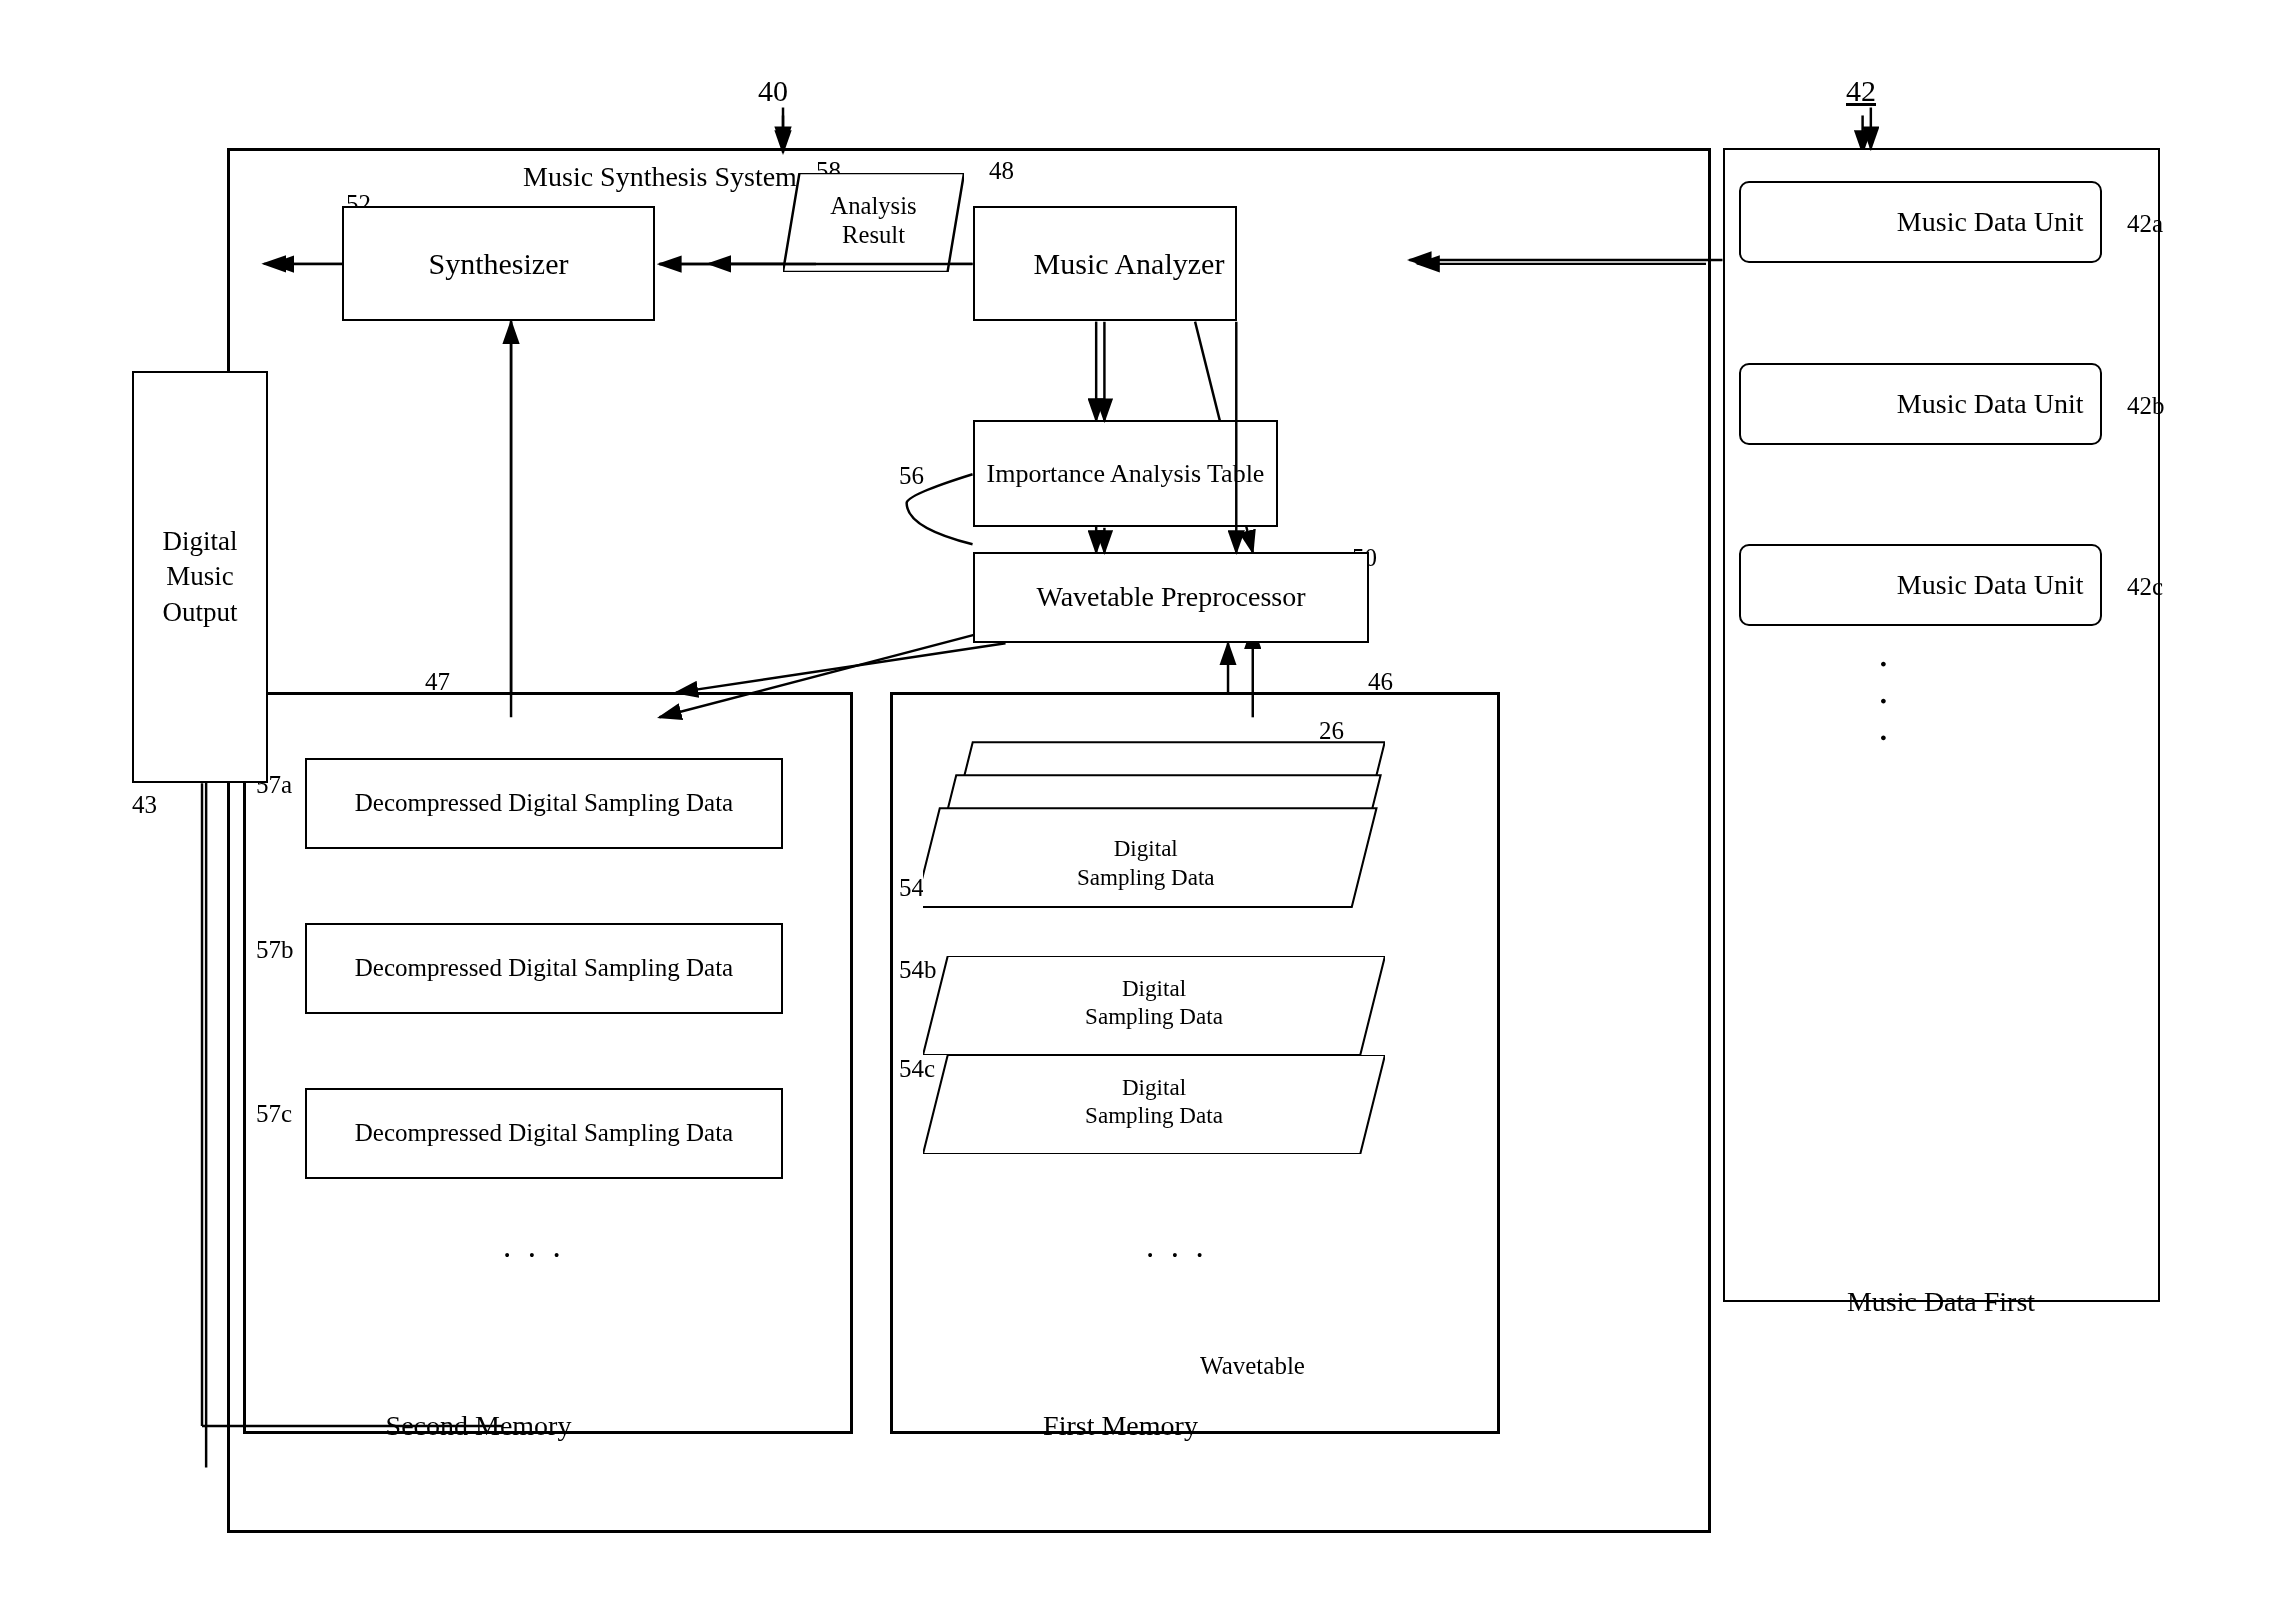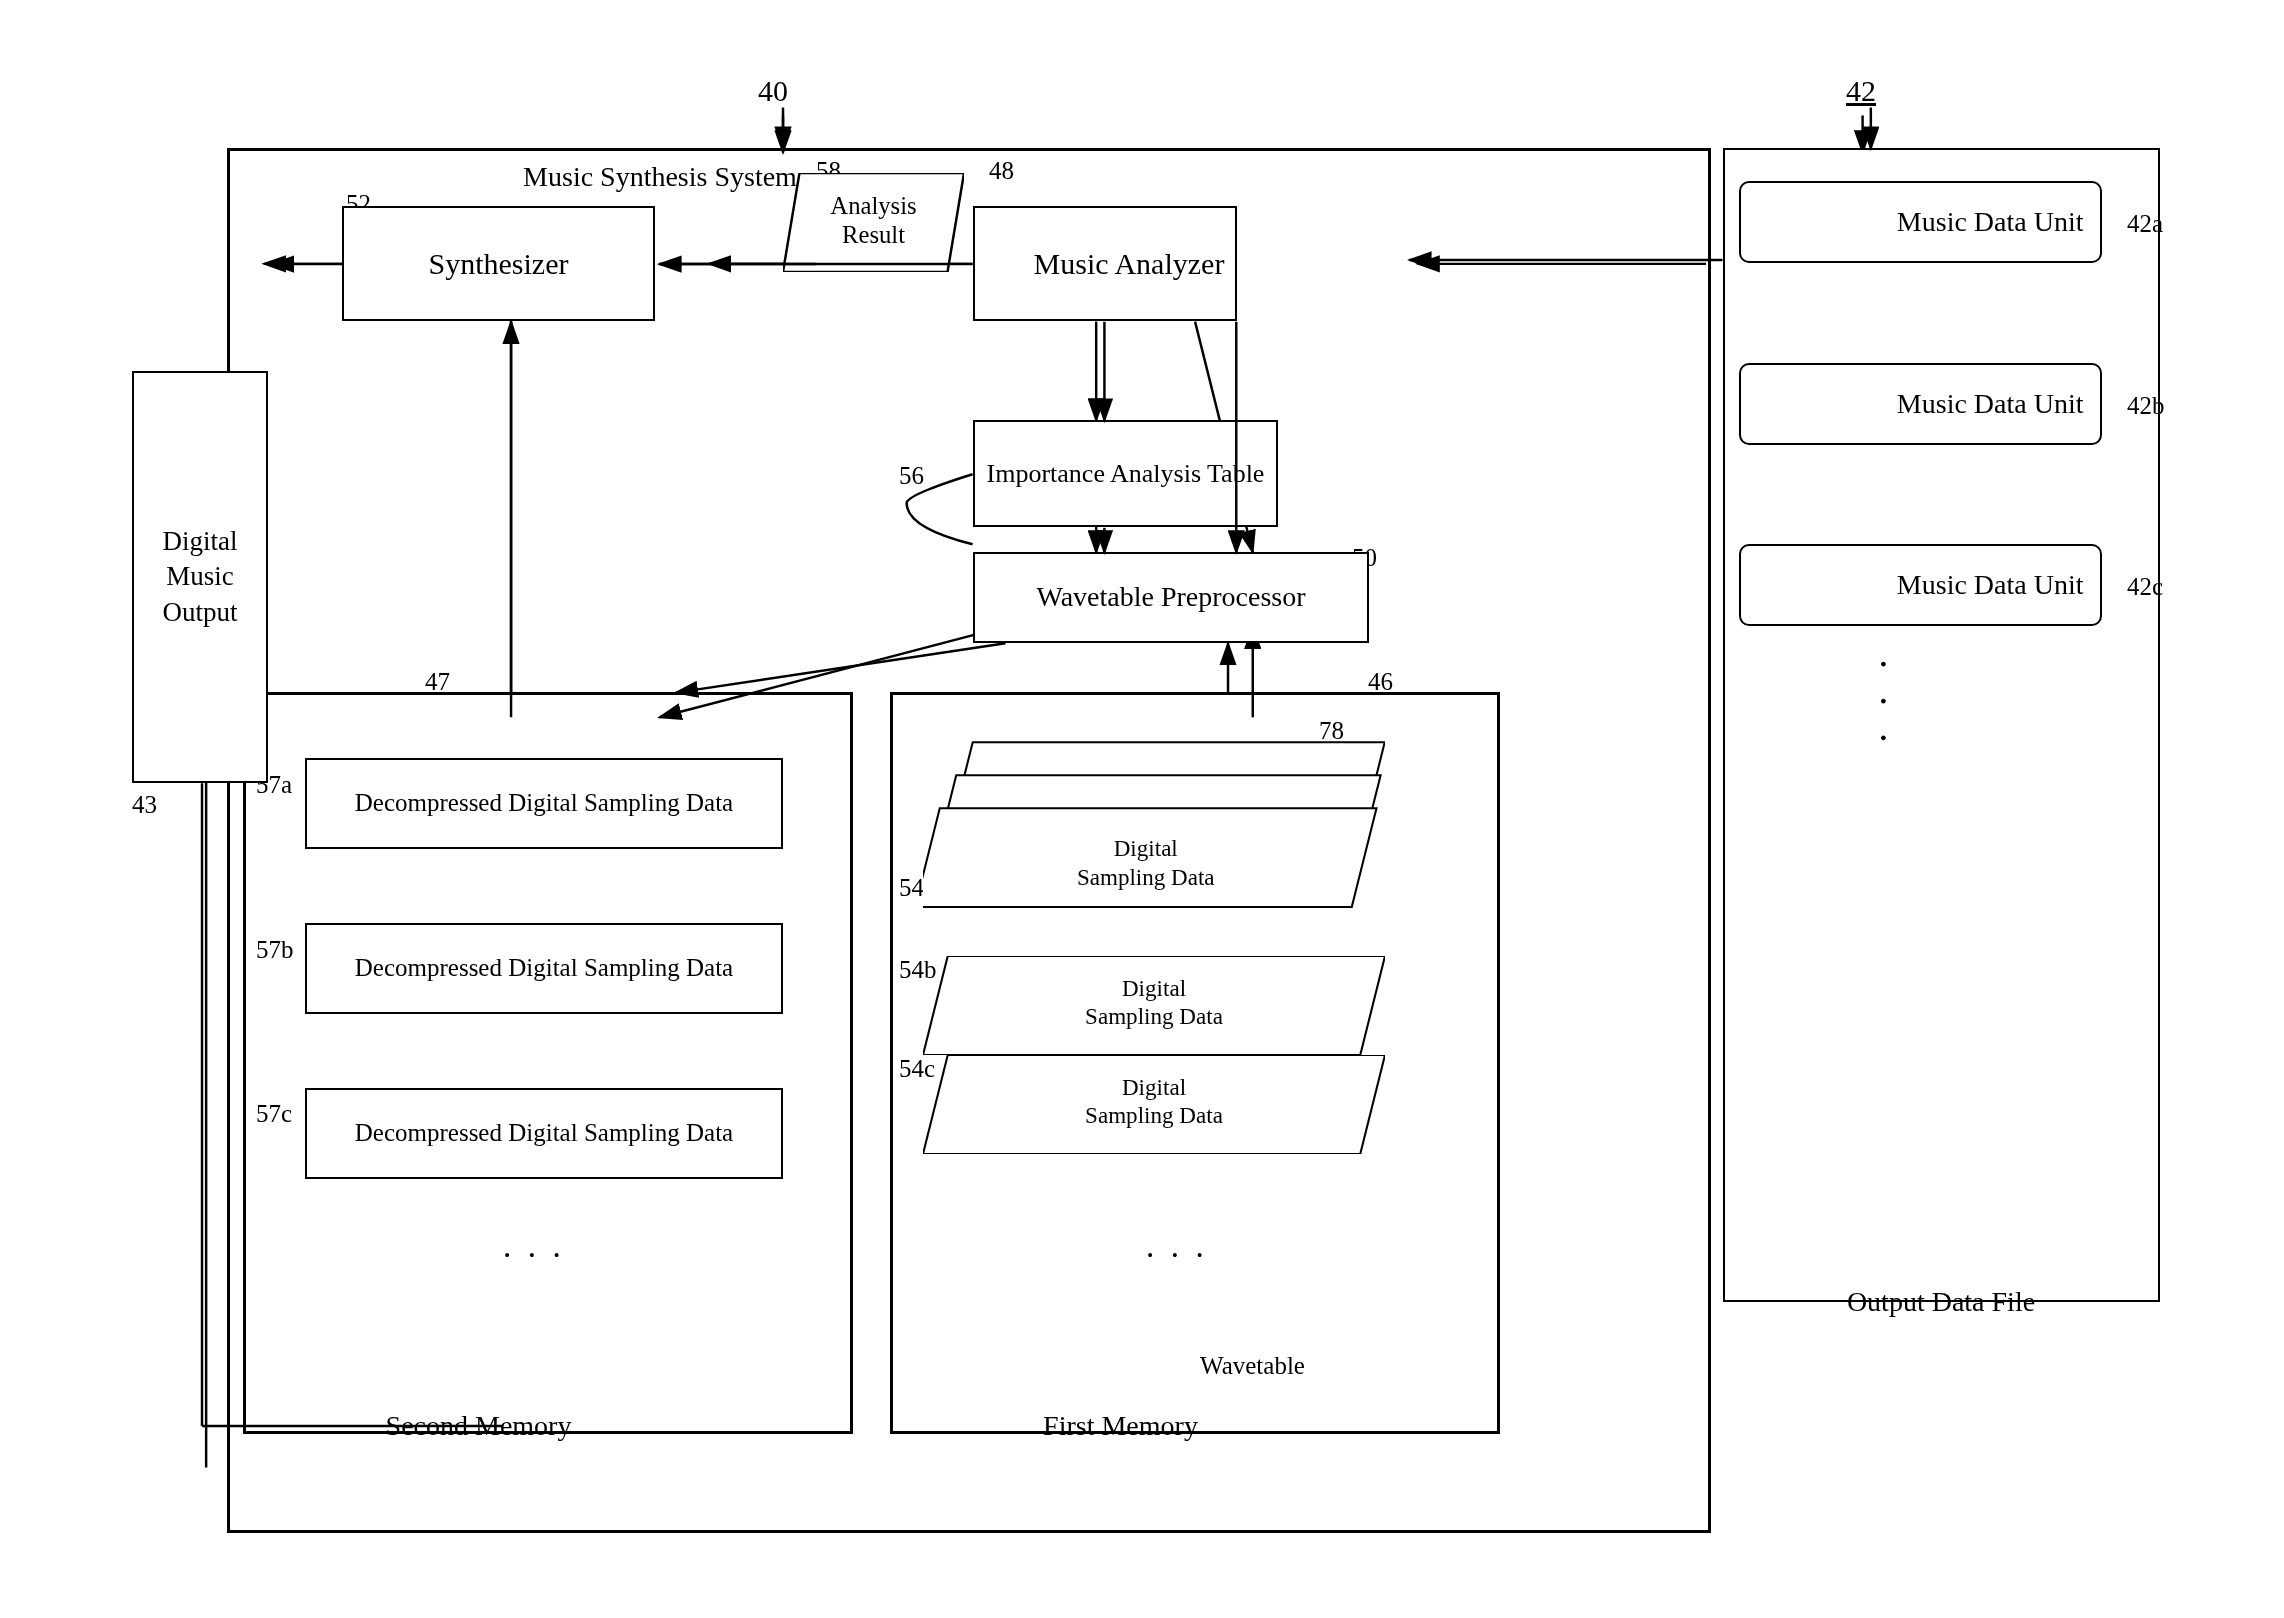--- a/index.html
+++ b/index.html
@@ -208,21 +208,21 @@
   </div>
 
   <div class="label-text" style="left: 898px; top: 1344px; width: 247px;">
     <span>First Memory</span>
   </div>
 
   <div class="label-text" style="left: 1030px; top: 1286px; width: 247px; font-size: 25px;">
     <span>Wavetable</span>
   </div>
 
-  <div class="small-label" style="left: 1220px; top: 651px;">78</div>
+  <div class="small-label" style="left: 1220px; top: 651px;">26</div>
 
   <div class="small-label" style="left: 157px; top: 705px;">57a</div>
   <div class="box" style="left: 206px; top: 692px; width: 478px; height: 91px; font-size: 25px;">
     <span>Decompressed Digital
 Sampling Data</span>
   </div>
 
   <div class="small-label" style="left: 157px; top: 870px;">57b</div>
   <div class="box" style="left: 206px; top: 857px; width: 478px; height: 91px; font-size: 25px;">
     <span>Decompressed Digital
@@ -277,21 +277,21 @@
 Music
 Output</span>
   </div>
 
   <div class="small-label" style="left: 33px; top: 725px;">43</div>
 
   <div class="mdf-outer" style="left: 1624px; top: 82px; width: 437px; height: 1154px;">
   </div>
 
   <div class="label-text" style="left: 1632px; top: 1220px; width: 420px; font-size: 28px;">
-    <span>Output Data File</span>
+    <span>Music Data First</span>
   </div>
 
   <div class="small-label" style="left: 2028px; top: 144px;">42a</div>
   <div class="mdu-box" style="left: 1640px; top: 115px; width: 363px; height: 82px;">
     <span>Music Data Unit</span>
   </div>
 
   <div class="small-label" style="left: 2028px; top: 326px;">42b</div>
   <div class="mdu-box" style="left: 1640px; top: 297px; width: 363px; height: 82px;">
     <span>Music Data Unit</span>

